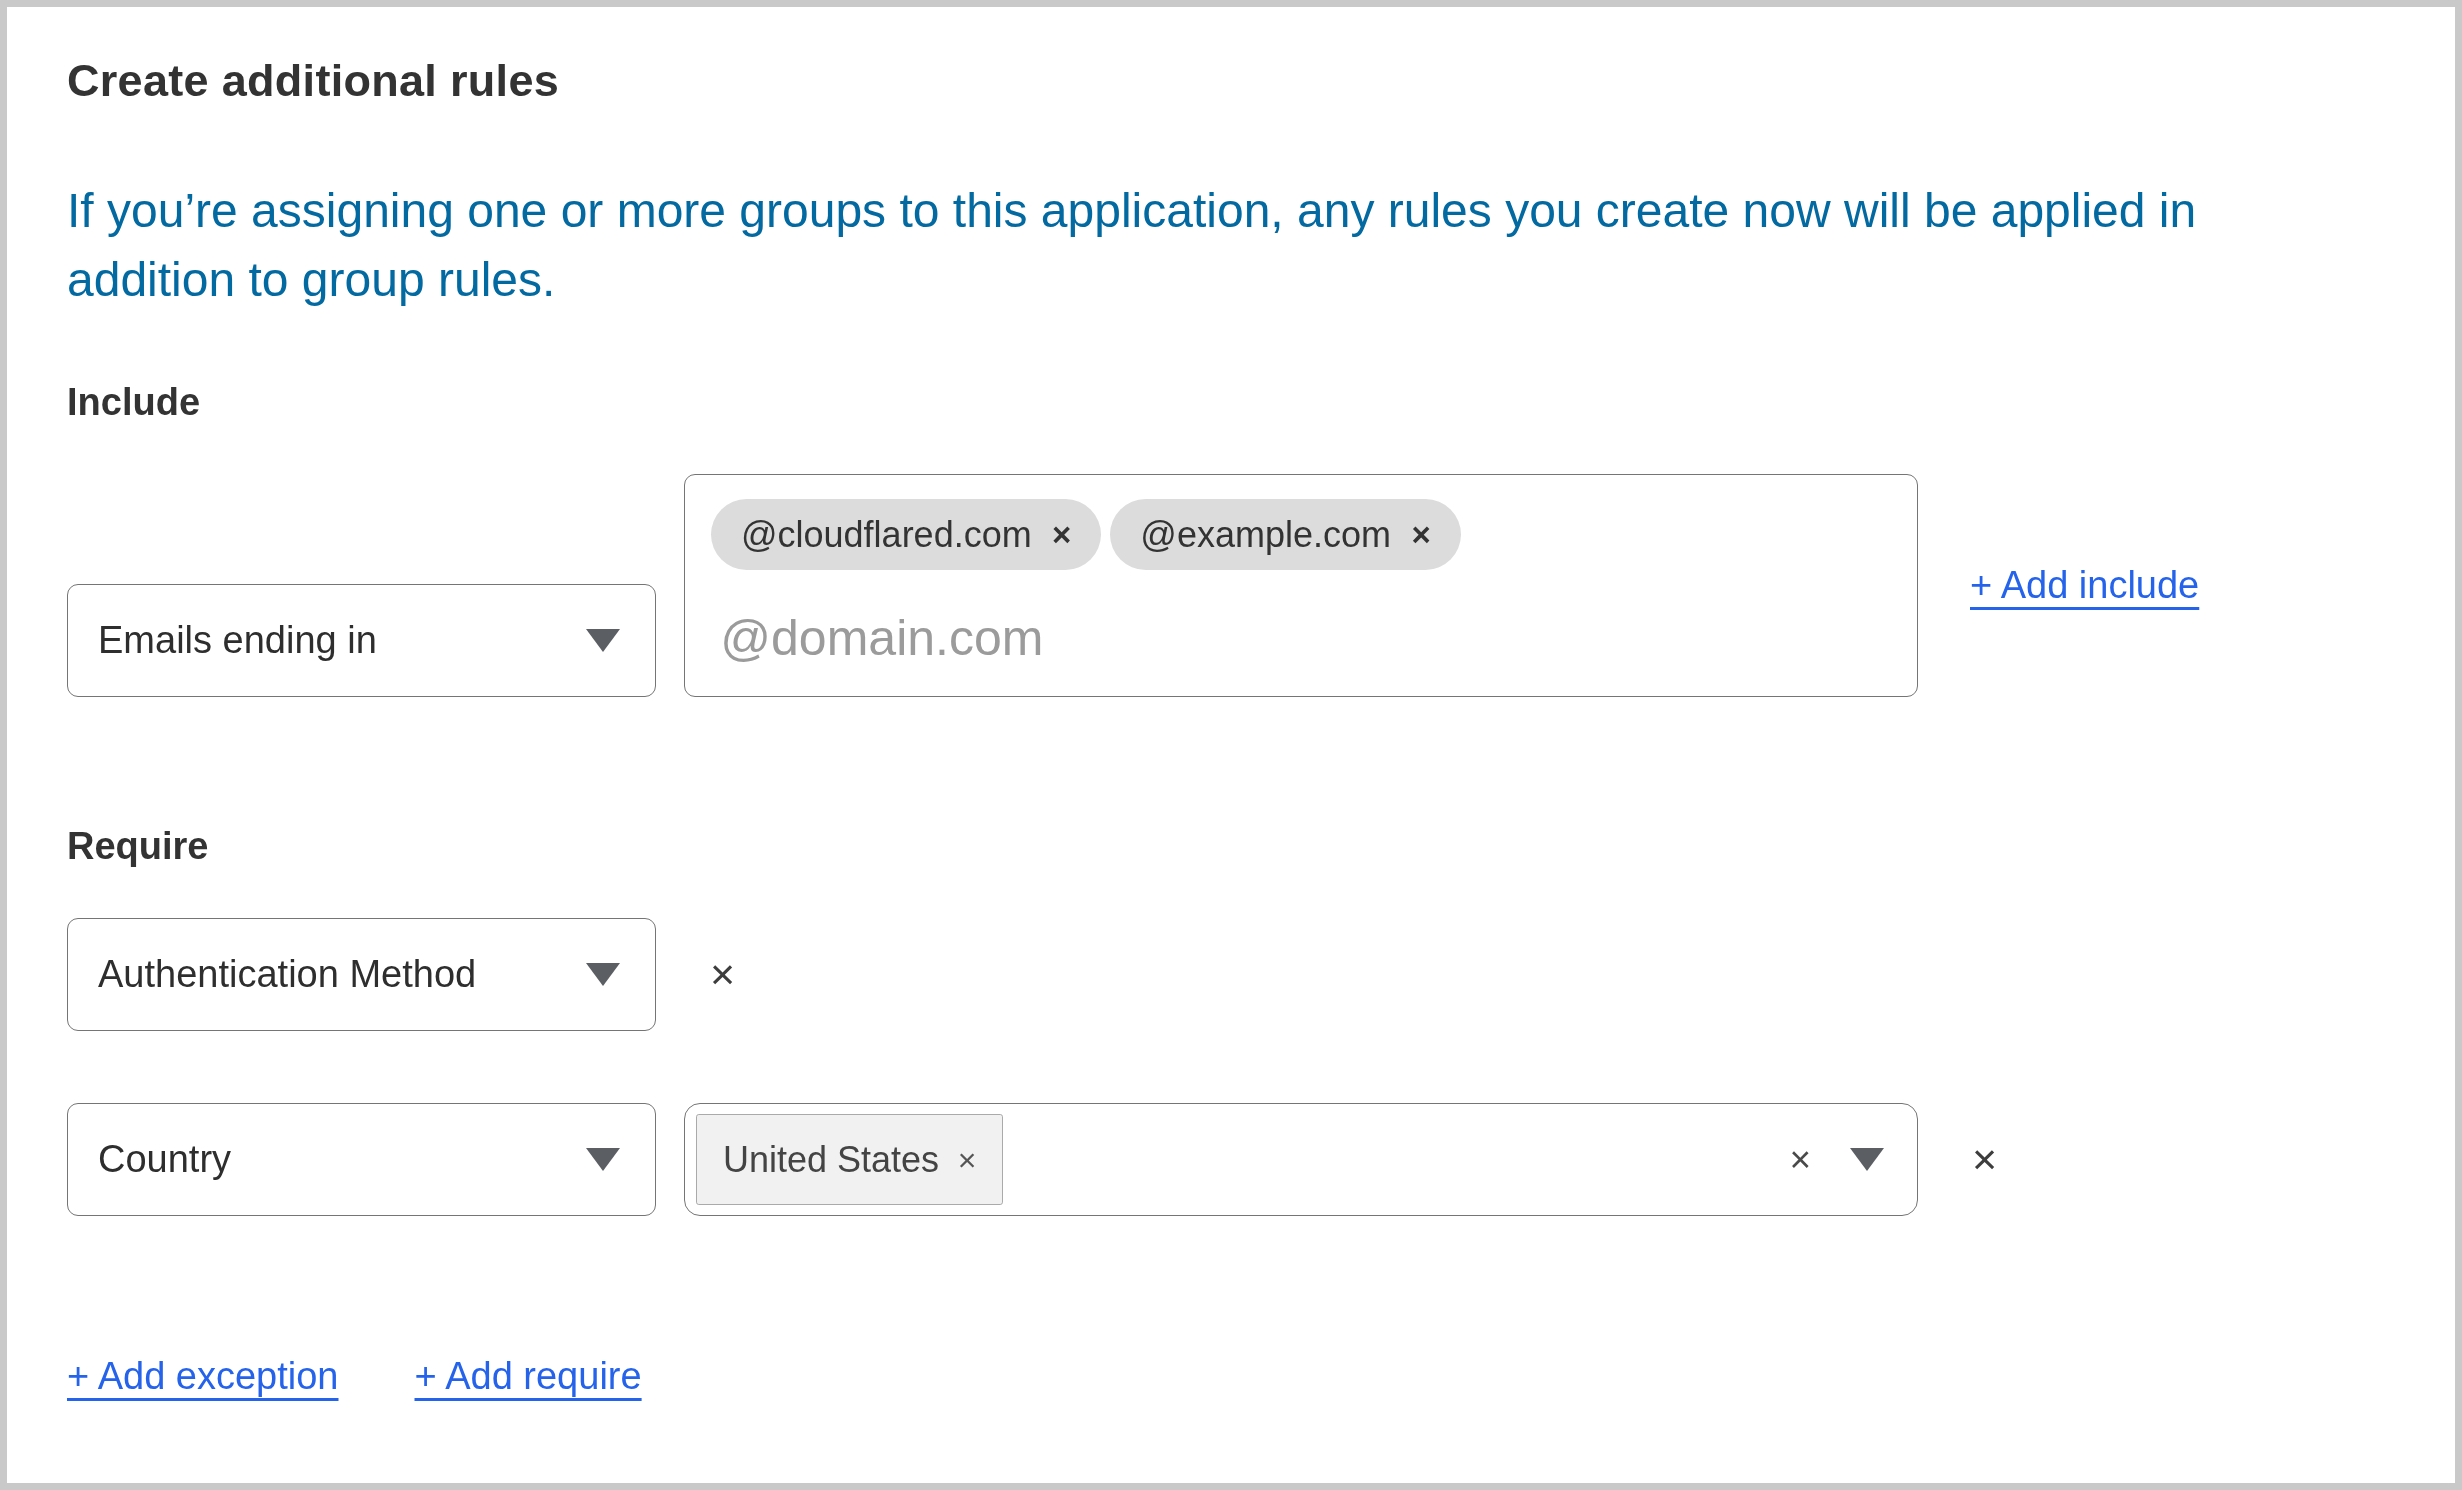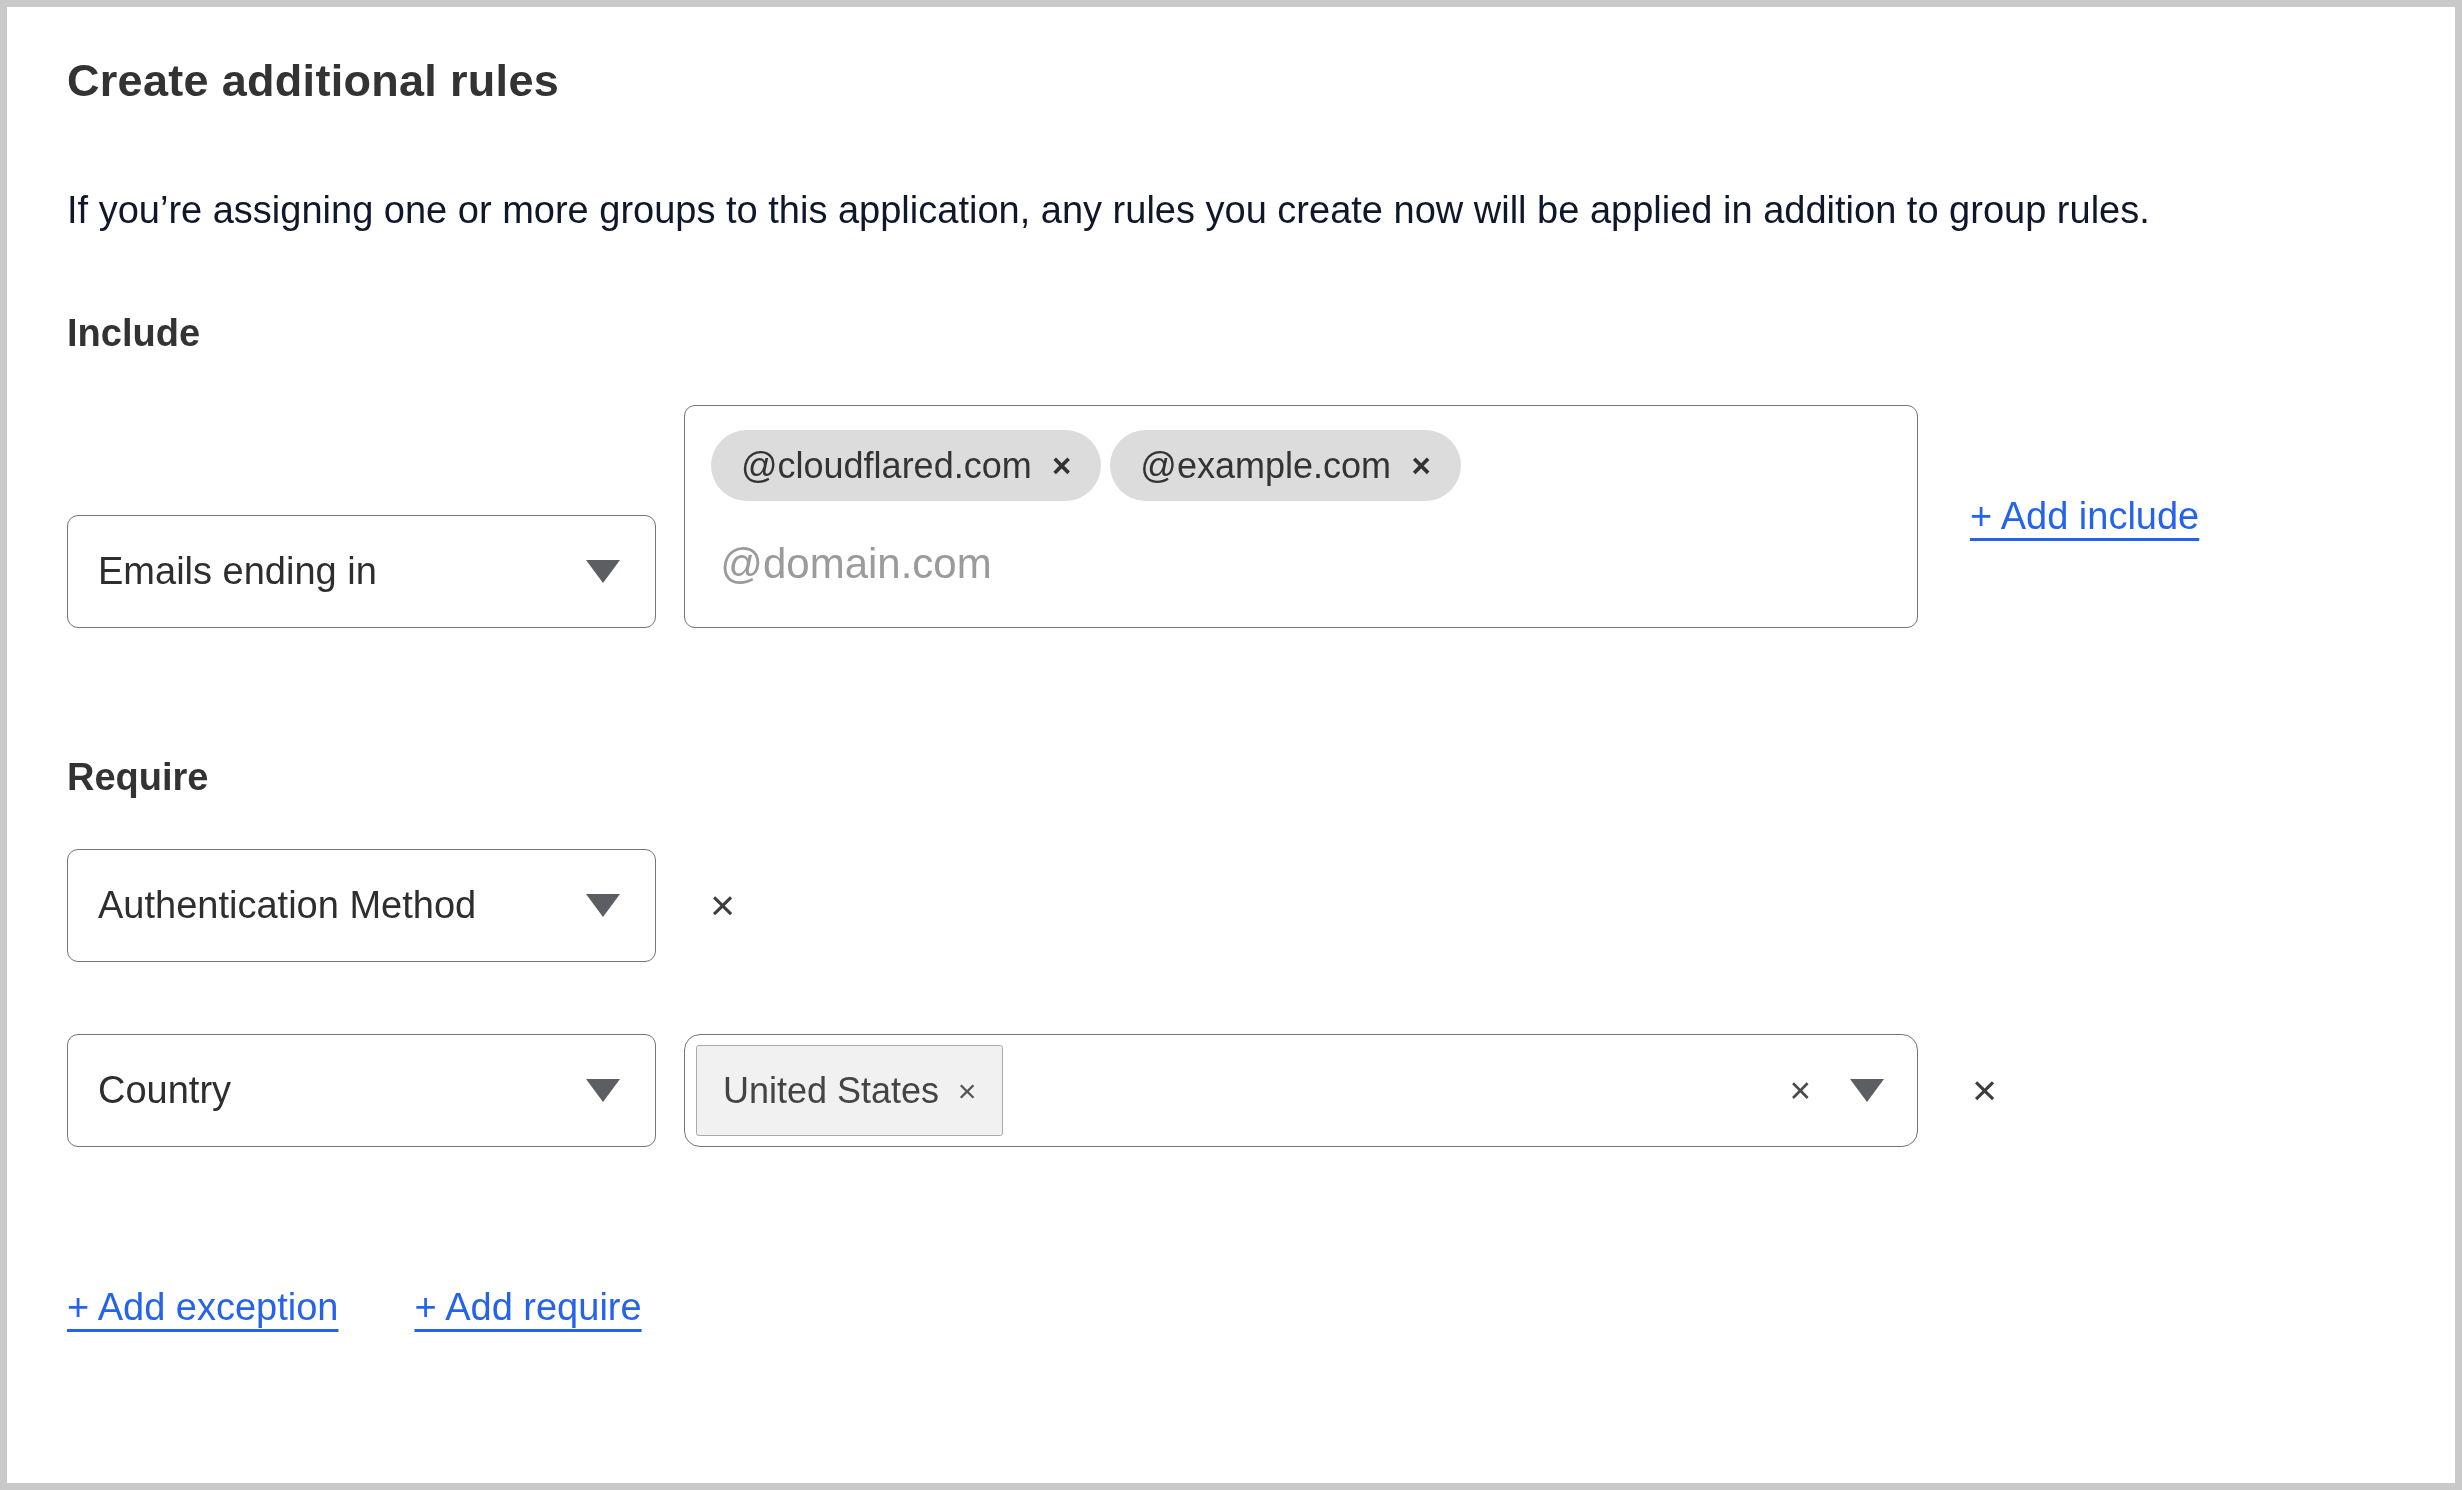--- a/index.html
+++ b/index.html
@@ -22,23 +22,23 @@
   .page-title {
     margin: 0 0 69px 0;
     font-size: 45px;
     font-weight: 700;
     color: #333333;
     letter-spacing: 0.3px;
   }
   .page-desc {
     margin: 0 0 67px 0;
     max-width: 2301px;
-    font-size: 38px;
+    font-size: 48px;
     line-height: 69px;
-    color: #0f172a;
+    color: #0369a1;
   }
   .section-label {
     margin: 0 0 50px 0;
     font-size: 38px;
     font-weight: 700;
     color: #333333;
   }
   .require-label { margin-top: 128px; }
   .row {
     display: flex;
@@ -105,21 +105,21 @@
   }
   .tag-input {
     display: block;
     margin-top: 39px;
     padding: 0 0 0 9.3px;
     width: 835px;
     border: none;
     outline: none;
     background: transparent;
     font-family: "Liberation Sans", "DejaVu Sans", sans-serif;
-    font-size: 42px;
+    font-size: 50px;
     color: #333333;
   }
   .tag-input::placeholder { color: #9b9b9b; opacity: 1; }
 
   .link {
     color: #2563eb;
     font-size: 38px;
     text-decoration: underline;
     text-decoration-thickness: 2.8px;
     text-underline-offset: 9.3px;

